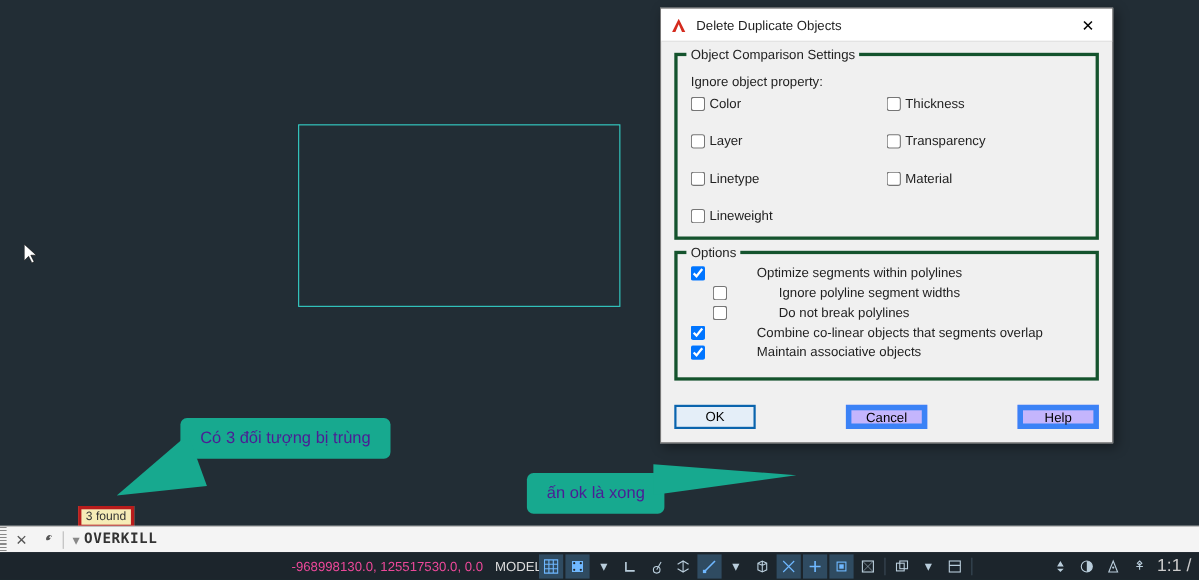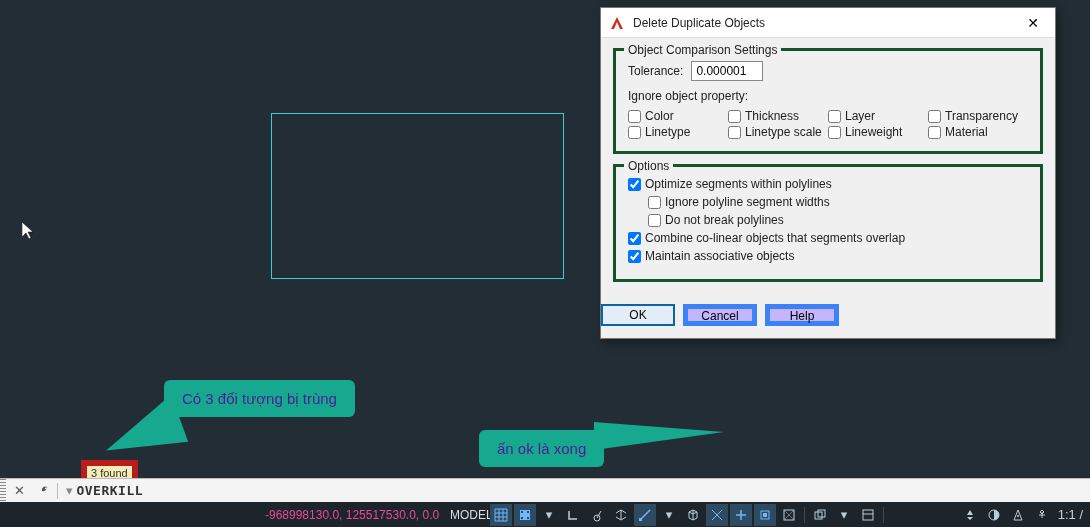--- a/index.html
+++ b/index.html
@@ -12,61 +12,61 @@
   .drawing-rect { position: absolute; left: 271px; top: 113px; width: 293px; height: 166px; border: 1px solid #34d1c9; background: transparent; }
 
   
   .callout { position: absolute; background: #17a98f; color: #4c1d95; border-radius: 6px; padding: 10px 18px; font-size: 15px; }
   .callout1 { left: 164px; top: 380px; }
   .callout1::after { content: ""; position: absolute; left: -62px; bottom: -40px; width: 0; height: 0; border-right: 80px solid #17a98f; border-bottom: 20px solid transparent; border-top: 30px solid transparent; transform: rotate(-20deg); }
   .callout2 { left: 479px; top: 430px; }
   .callout2::after { content: ""; position: absolute; right: -120px; top: -8px; width: 0; height: 0; border-left: 130px solid #17a98f; border-top: 10px solid transparent; border-bottom: 18px solid transparent; }
 
   
-  .tooltip-box { position: absolute; left: 81px; top: 460px; background: #f6ecb7; color: #333; font-size: 11px; padding: 1px 4px; border: 6px solid #b91c1c; }
+  .tooltip-box { position: absolute; left: 71px; top: 460px; background: #f6ecb7; color: #333; font-size: 11px; padding: 1px 4px; border: 3px solid #b91c1c; }
 
   
   .cmdbar { position: absolute; left: 0; top: 478px; width: 100%; height: 24px; background: #f4f4f4; border-top: 1px solid #bbb; display: flex; align-items: center; font-size: 13px; }
   .cmd-handle { width: 6px; height: 100%; background: repeating-linear-gradient(#888 0 1px, #f4f4f4 1px 3px); margin-right: 2px; }
   .cmd-x { padding: 0 6px; color: #555; cursor: pointer; }
   .cmd-wrench { padding: 0 4px; color: #555; cursor: pointer; }
   .cmd-sep { width: 1px; height: 16px; background: #bbb; margin: 0 4px; }
   .cmd-chevron { color: #888; padding: 0 4px; }
   .cmd-text { font-family: Consolas, monospace; font-size: 13px; color: #333; font-weight: bold; letter-spacing: 0.5px; }
 
   
   .statusbar { position: absolute; left: 0; bottom: 0; width: 100%; height: 25px; background: #1c252c; display: flex; align-items: center; color: #ccc; font-size: 12px; }
   .coords { position: absolute; left: 265px; color: #ec4899; font-size: 12px; }
   .model-btn { position: absolute; left: 444px; color: #ddd; padding: 0 6px; font-size: 12px; }
   .sb-icons { position: absolute; left: 490px; display: flex; align-items: center; gap: 2px; }
   .sb-icons-right { position: absolute; right: 4px; display: flex; align-items: center; gap: 2px; }
   .sb-ico { width: 22px; height: 22px; display: flex; align-items: center; justify-content: center; color: #b9cddb; font-size: 13px; cursor: pointer; }
   .sb-ico.active { background: #2f4b61; color: #6fb8ff; }
   .sb-sep { width: 1px; height: 16px; background: #3a4a57; margin: 0 2px; }
-  .sb-text { color: #ccc; font-size: 13px; padding: 0 3px; }
-
-  
-  .dialog { position: absolute; left: 600px; top: 7px; width: 456px; background: #f0f0f0; border: 1px solid #777; box-shadow: 3px 3px 10px rgba(0,0,0,0.4); }
+  .sb-text { color: #ccc; font-size: 16px; padding: 0 3px; }
+
+  
+  .dialog { position: absolute; left: 600px; top: 7px; width: 412px; background: #f0f0f0; border: 1px solid #777; box-shadow: 3px 3px 10px rgba(0,0,0,0.4); }
   .dlg-title { height: 30px; background: #fff; display: flex; align-items: center; padding: 0 8px; border-bottom: 1px solid #ddd; }
   .dlg-logo { width: 16px; height: 16px; margin-right: 8px; }
   .dlg-title-text { font-size: 12px; color: #222; flex: 1; }
   .dlg-close { width: 28px; text-align: center; font-size: 14px; cursor: pointer; }
   .dlg-body { padding: 10px 12px 6px 12px; font-size: 12px; color: #222; }
   .grp { border: 3px solid #14532d; padding: 10px 12px 12px 12px; margin-bottom: 10px; position: relative; }
   .grp-title { position: absolute; top: -8px; left: 8px; background: #f0f0f0; padding: 0 4px; font-size: 12px; }
   .row { display: flex; align-items: center; margin-bottom: 8px; }
   .row label { margin-right: 8px; }
   .tol-input { width: 72px; height: 20px; border: 1px solid #888; font-size: 12px; padding: 0 4px; background: #fff; }
   .ignore-lbl { margin: 6px 0 6px 0; }
-  .cb-grid { display: grid; grid-template-columns: 1fr 1fr 1fr 1fr; row-gap: 2px; }
+  .cb-grid { display: grid; grid-template-columns: 1fr 1fr; row-gap: 20px; }
   .cb { display: flex; align-items: center; font-size: 12px; }
   .cb input { width: 13px; height: 13px; margin-right: 4px; }
-  .opt-list .cb { margin-bottom: 4px; }
+  .opt-list .cb { margin-bottom: 4px; gap: 43px; }
   .indent { margin-left: 20px; }
-  .dlg-buttons { display: flex; justify-content: flex-start; gap: 8px; padding: 6px 12px 12px 0; }
+  .dlg-buttons { display: flex; justify-content: space-between; gap: 8px; padding: 6px 12px 12px 12px; }
   .dlg-btn { width: 74px; height: 22px; background: #c4b5fd; border: 5px solid #3b82f6; font-size: 12px; cursor: pointer; }
   .dlg-btn.default { border: 2px solid #0a64ad; background: #e4eef8; }
 
   svg { display: block; }
 </style>
 </head>
 <body>
 
 <div class="cursor">
   <svg width="14" height="18" viewBox="0 0 14 18">
@@ -212,24 +212,20 @@
       <svg width="16" height="16" viewBox="0 0 16 16">
           <path d="M2 14L8 2l6 12H11L8 7l-3 7z" fill="#d52b1e"></path>
         </svg>
     </span>
     <span class="dlg-title-text">Delete Duplicate Objects</span>
     <span class="dlg-close">✕</span>
   </div>
   <div class="dlg-body">
     <div class="grp">
       <span class="grp-title">Object Comparison Settings</span>
-      <div class="row">
-        <label>Tolerance:</label>
-        <input class="tol-input" value="0.000001" style="">
-      </div>
       <div class="ignore-lbl">Ignore object property:</div>
       <div class="cb-grid">
         <label class="cb">
             <input type="checkbox" style="">
             <span>Color</span>
           </label>
         <label class="cb">
             <input type="checkbox" style="">
             <span>Thickness</span>
           </label>
@@ -240,29 +236,25 @@
         <label class="cb">
             <input type="checkbox" style="">
             <span>Transparency</span>
           </label>
         <label class="cb">
             <input type="checkbox" style="">
             <span>Linetype</span>
           </label>
         <label class="cb">
             <input type="checkbox" style="">
-            <span>Linetype scale</span>
+            <span>Material</span>
           </label>
         <label class="cb">
             <input type="checkbox" style="">
             <span>Lineweight</span>
-          </label>
-        <label class="cb">
-            <input type="checkbox" style="">
-            <span>Material</span>
           </label>
       </div>
     </div>
 
     <div class="grp">
       <span class="grp-title">Options</span>
       <div class="opt-list">
         <label class="cb">
             <input type="checkbox" checked="" style="">
             <span>Optimize segments within polylines</span>

